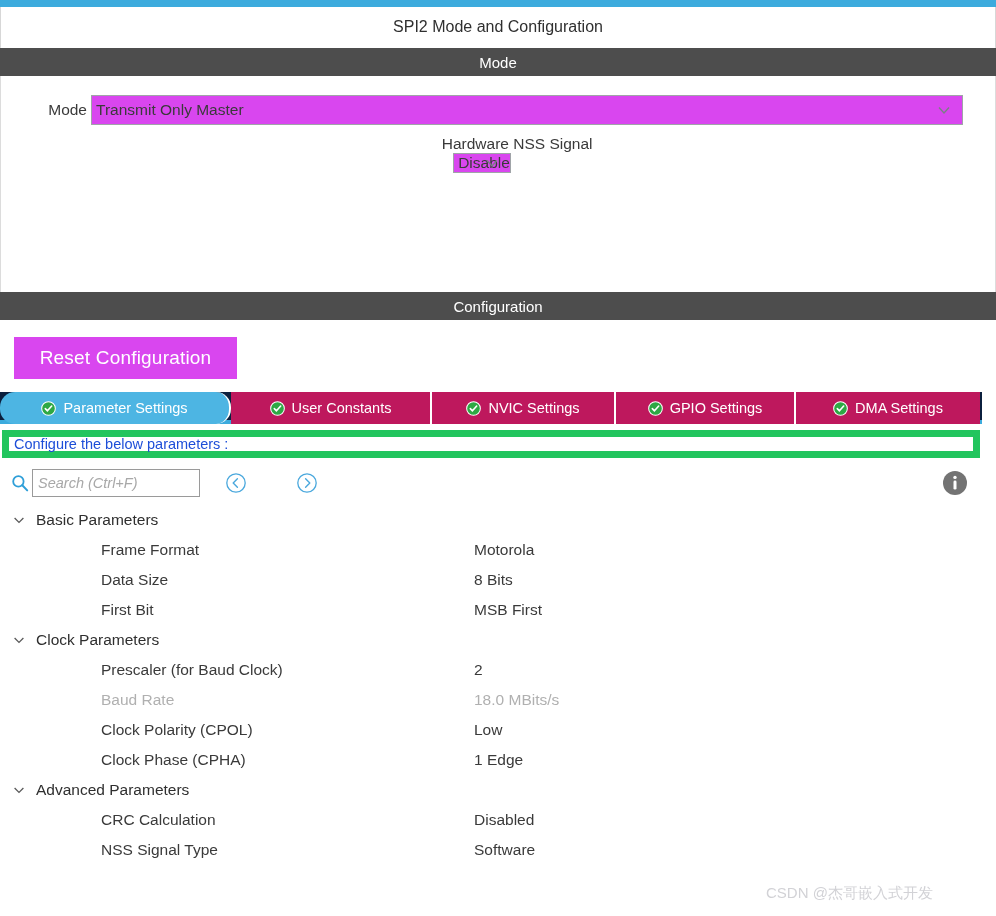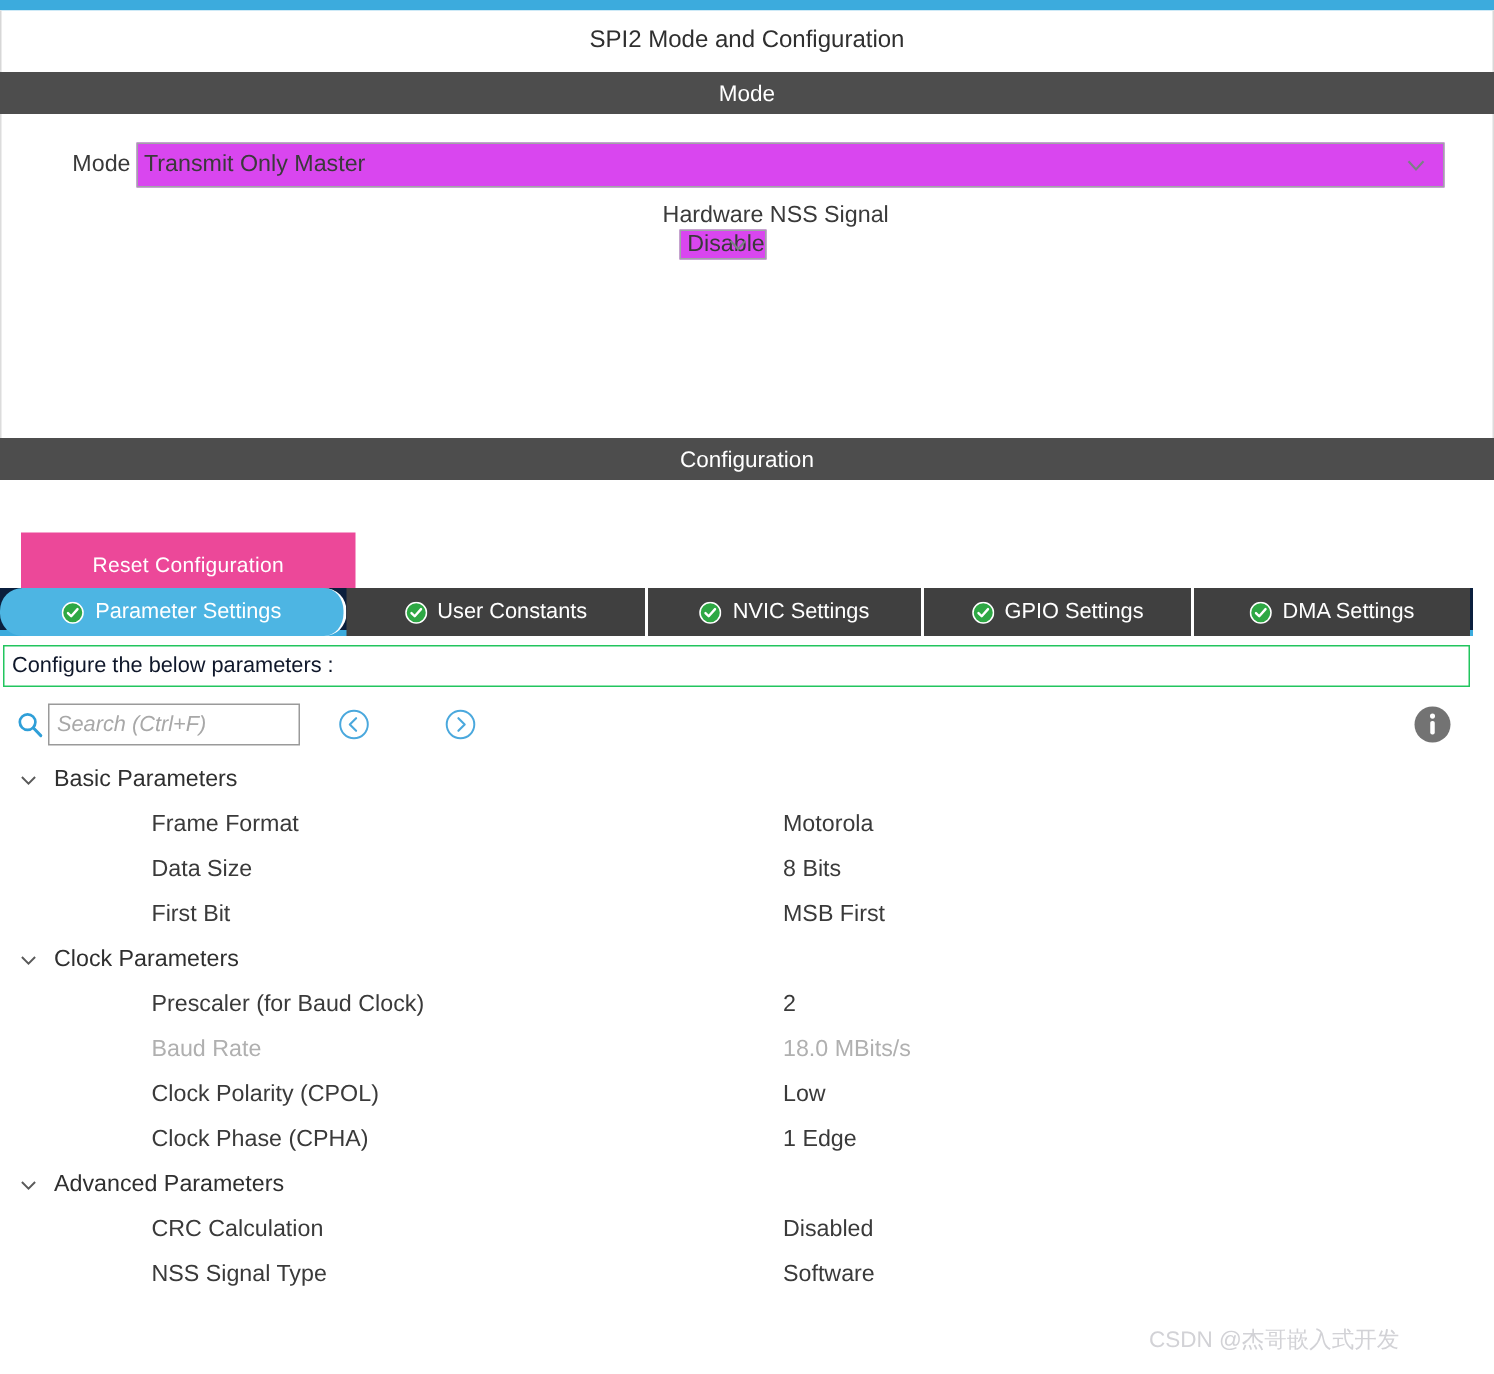--- a/index.html
+++ b/index.html
@@ -94,26 +94,26 @@
   .combo-arrow svg { display: block; }
 
   
   .config-body {
     position: absolute; left: 0; top: 320px;
     width: 996px; height: 596px;
     background: #ffffff;
   }
 
   .reset-btn {
-    position: absolute; left: 14px; top: 35px;
+    position: absolute; left: 14px; top: 17px;
     width: 223px; height: 42px;
-    background: #ec4899;
+    background: #d946ef;
     border: none;
     color: #ffffff;
-    font-size: 14px;
+    font-size: 19px;
     font-family: "Liberation Sans", sans-serif;
     cursor: pointer;
     letter-spacing: 0.2px;
   }
 
   
   .tabstrip {
     position: absolute; left: 0; top: 72px;
     width: 982px; height: 32px;
     display: flex;
@@ -121,41 +121,41 @@
     border-bottom: 4px solid #3cabdd;
   }
   .tab {
     display: flex; align-items: center; justify-content: center;
     gap: 7px;
     height: 32px;
     color: #ffffff;
     font-size: 14.5px;
     cursor: pointer;
     border-right: 2px solid #ffffff;
-    background: #404040;
+    background: #be185d;
     padding: 0 10px;
     white-space: nowrap;
   }
   .tab:last-child { border-right: none; }
   .tab.active { background: #4db5e3; border-radius: 15px; }
   .tab-check {
     width: 15px; height: 15px;
     flex: 0 0 15px;
     display: block;
   }
 
   
   .hint-box {
     position: absolute; left: 2px; top: 110px;
     width: 978px; height: 28px;
-    border: 1px solid #22c55e;
+    border: 7px solid #22c55e;
     background: #ffffff;
     display: flex; align-items: center;
     padding-left: 5px;
-    font-size: 14.5px; color: #0f172a;
+    font-size: 14.5px; color: #1d4ed8;
   }
 
   
   .search-row {
     position: absolute; left: 0; top: 146px;
     width: 982px; height: 34px;
   }
   .search-icon {
     position: absolute; left: 11px; top: 8px;
     width: 18px; height: 18px;
@@ -209,21 +209,21 @@
     position: relative;
     height: 30px;
     display: flex; align-items: center;
   }
   .param-name {
     position: absolute; left: 101px;
     font-size: 15.5px; color: #3a3a3a;
     white-space: nowrap;
   }
   .param-value {
-    position: absolute; left: 522px;
+    position: absolute; left: 474px;
     font-size: 15.5px; color: #3a3a3a;
     white-space: nowrap;
   }
   .tree-row.disabled .param-name,
   .tree-row.disabled .param-value { color: #b0b0b0; }
 
   
   .watermark {
     position: absolute; left: 766px; top: 884px;
     font-size: 15px;

